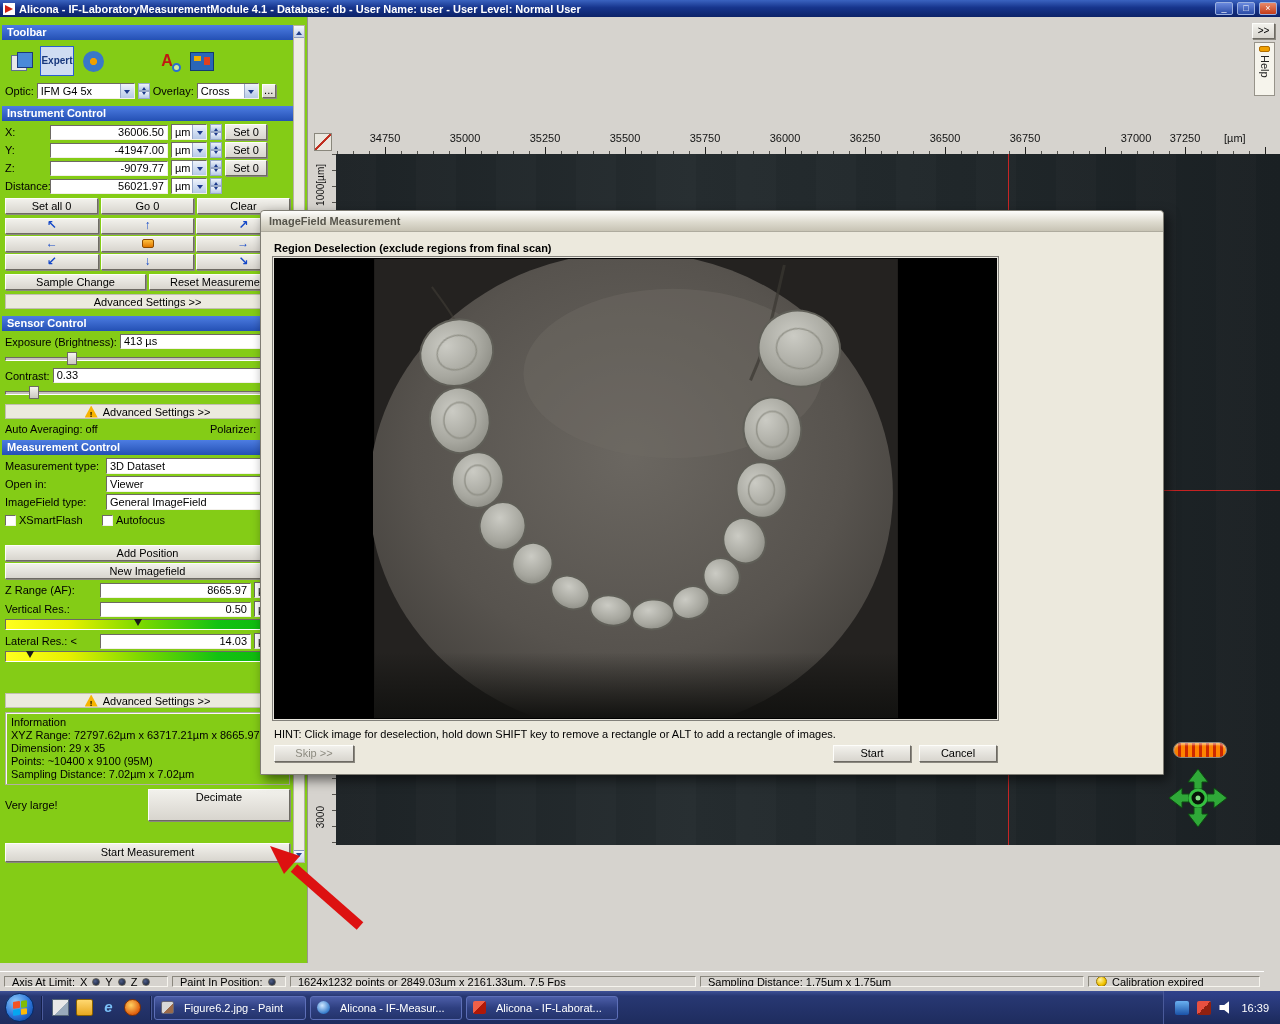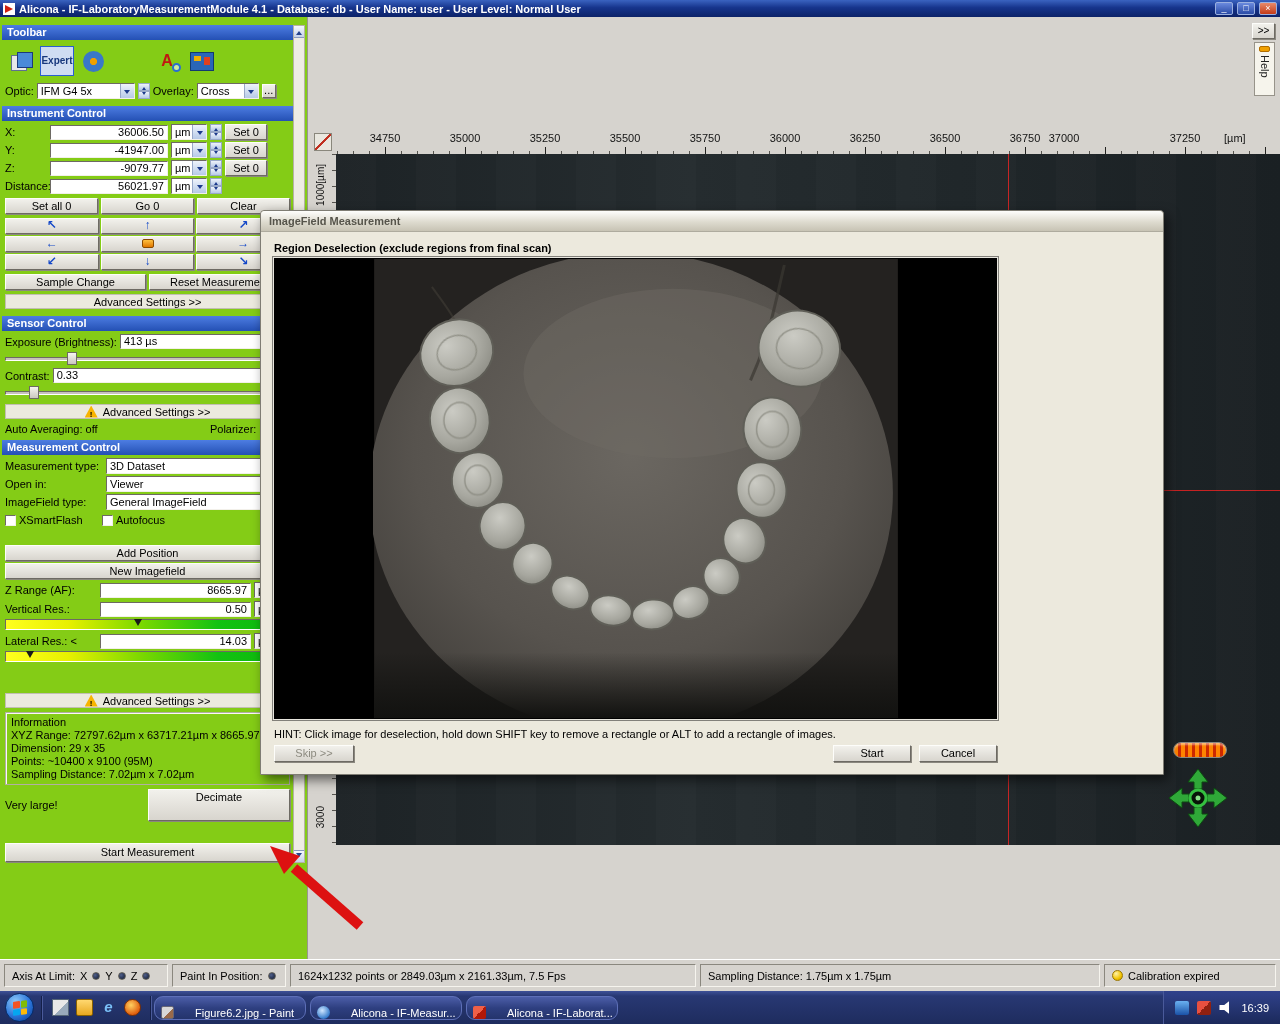--- a/index.html
+++ b/index.html
@@ -93,34 +93,34 @@
   .dlg-frame{position:absolute;left:11px;top:45px;width:727px;height:465px;border:1px solid #82807a;background:#000;display:flex;align-items:center;justify-content:center;box-shadow:inset 0 0 0 1px #e8e6de}
   .dlg-hint{position:absolute;left:13px;top:517px;white-space:nowrap}
   .dlg-skip{position:absolute;left:13px;top:534px;width:80px;height:17px;color:#8d8b80}
   .dlg-start{position:absolute;left:572px;top:534px;width:78px;height:17px}
   .dlg-cancel{position:absolute;left:658px;top:534px;width:78px;height:17px}
 
   
   .red-arrow{position:absolute;left:252px;top:838px;width:130px;height:100px;z-index:60;pointer-events:none}
 
   
-  .statusbar{position:absolute;left:0;right:0;bottom:33px;height:32px;background:#d6d3ce;padding:4px 4px;display:flex;gap:4px;align-items:stretch;border-top:1px solid #fff;z-index:2}
+  .statusbar{position:absolute;left:0;right:16px;bottom:33px;height:20px;background:#d6d3ce;padding:4px 4px;display:flex;gap:4px;align-items:stretch;border-top:1px solid #fff;z-index:2}
   .seg{border:1px solid;border-color:#8a877e #f6f4ee #f6f4ee #8a877e;padding:1px 7px;display:flex;align-items:center;gap:5px;white-space:nowrap;overflow:hidden}
   .led{width:8px;height:8px;border-radius:50%;background:radial-gradient(circle at 35% 35%,#51608a,#0e1830);border:1px solid #63615a;flex:0 0 auto}
   .cal-dot{width:11px;height:11px;border-radius:50%;background:radial-gradient(circle at 35% 30%,#fff2a8,#f2c400 60%,#bd8f00);border:1px solid #9a7600;flex:0 0 auto}
 
   
   .taskbar{position:absolute;left:0;right:0;bottom:0;height:33px;background:linear-gradient(180deg,#3e5198 0%,#283873 15%,#1e2c5e 100%);display:flex;align-items:center;color:#fff;z-index:2}
   .start-orb{width:29px;height:29px;margin:0 7px 0 5px;border-radius:50%;background:radial-gradient(circle at 35% 28%,#8cc8fa,#2a74d8 55%,#0a3a90);border:1px solid #062a66;display:flex;align-items:center;justify-content:center;flex:0 0 auto}
   .flag{width:14px;height:14px;display:grid;grid-template-columns:1fr 1fr;grid-template-rows:1fr 1fr;gap:1px;transform:skewY(-6deg)}
   .flag i{border-radius:1px}
   .ql{display:flex;gap:7px;margin:0 9px;align-items:center}
   .ql-ic{width:17px;height:17px;position:relative}
   .tb-sep{width:2px;height:24px;background:#141f48;border-right:1px solid #4a5a9a;flex:0 0 auto}
-  .task{width:152px;height:24px;margin:0 2px;border-radius:9px;background:linear-gradient(180deg,#4c5ea8,#2e3f80 50%,#24346c);border:1px solid #5d6fb8;display:flex;align-items:flex-end;gap:21px;padding:0 6px;color:#fff;white-space:nowrap;overflow:hidden;flex:0 0 auto}
+  .task{width:152px;height:24px;margin:0 2px;border-radius:3px;background:linear-gradient(180deg,#4c5ea8,#2e3f80 50%,#24346c);border:1px solid #5d6fb8;display:flex;align-items:center;gap:10px;padding:0 6px;color:#fff;white-space:nowrap;overflow:hidden;flex:0 0 auto}
   .task .tic{width:13px;height:13px;flex:0 0 auto;border-radius:2px}
   .tray{margin-left:auto;display:flex;align-items:center;gap:8px;padding:0 11px;height:100%;background:linear-gradient(180deg,#30428c,#1b295a);border-left:1px solid #4a5a9a}
   .tray-ic{width:14px;height:14px;flex:0 0 auto}
   .spk{background:#fff;clip-path:polygon(0 32%,34% 32%,68% 6%,68% 94%,34% 68%,0 68%)}
   .ic-desktop{background:linear-gradient(135deg,#e8e8e8 55%,#9ab 55%);border:1px solid #567}
   .ic-e{color:#7ac0f8;font-weight:bold;font-size:15px;font-style:italic;line-height:16px;text-align:center}
   .ic-folder{background:linear-gradient(180deg,#ffd870,#e8a820);border:1px solid #8a6200;border-radius:2px}
   .ic-media{background:radial-gradient(circle at 40% 35%,#ffd060,#e06010 70%);border-radius:50%;border:1px solid #803000}
 </style>
 </head>
@@ -432,21 +432,21 @@
     <div class="hruler">
       <span class="hrl" style="left:49px">34750</span>
       <span class="hrl" style="left:129px">35000</span>
       <span class="hrl" style="left:209px">35250</span>
       <span class="hrl" style="left:289px">35500</span>
       <span class="hrl" style="left:369px">35750</span>
       <span class="hrl" style="left:449px">36000</span>
       <span class="hrl" style="left:529px">36250</span>
       <span class="hrl" style="left:609px">36500</span>
       <span class="hrl" style="left:689px">36750</span>
-      <span class="hrl" style="left:728px">37000</span>
+      <span class="hrl" style="left:800px">37000</span>
       <span class="hrl" style="left:849px">37250</span>
       <span class="hr-unit" style="left:888px">[µm]</span>
       <span class="ticks-minor"></span>
       <span class="ticks-major"></span>
     </div>
     <div class="vruler">
       <span class="vrl" style="top:10px">1000[µm]</span>
       <span class="vrl" style="top:652px">3000</span>
       <span class="vticks"></span>
     </div>

